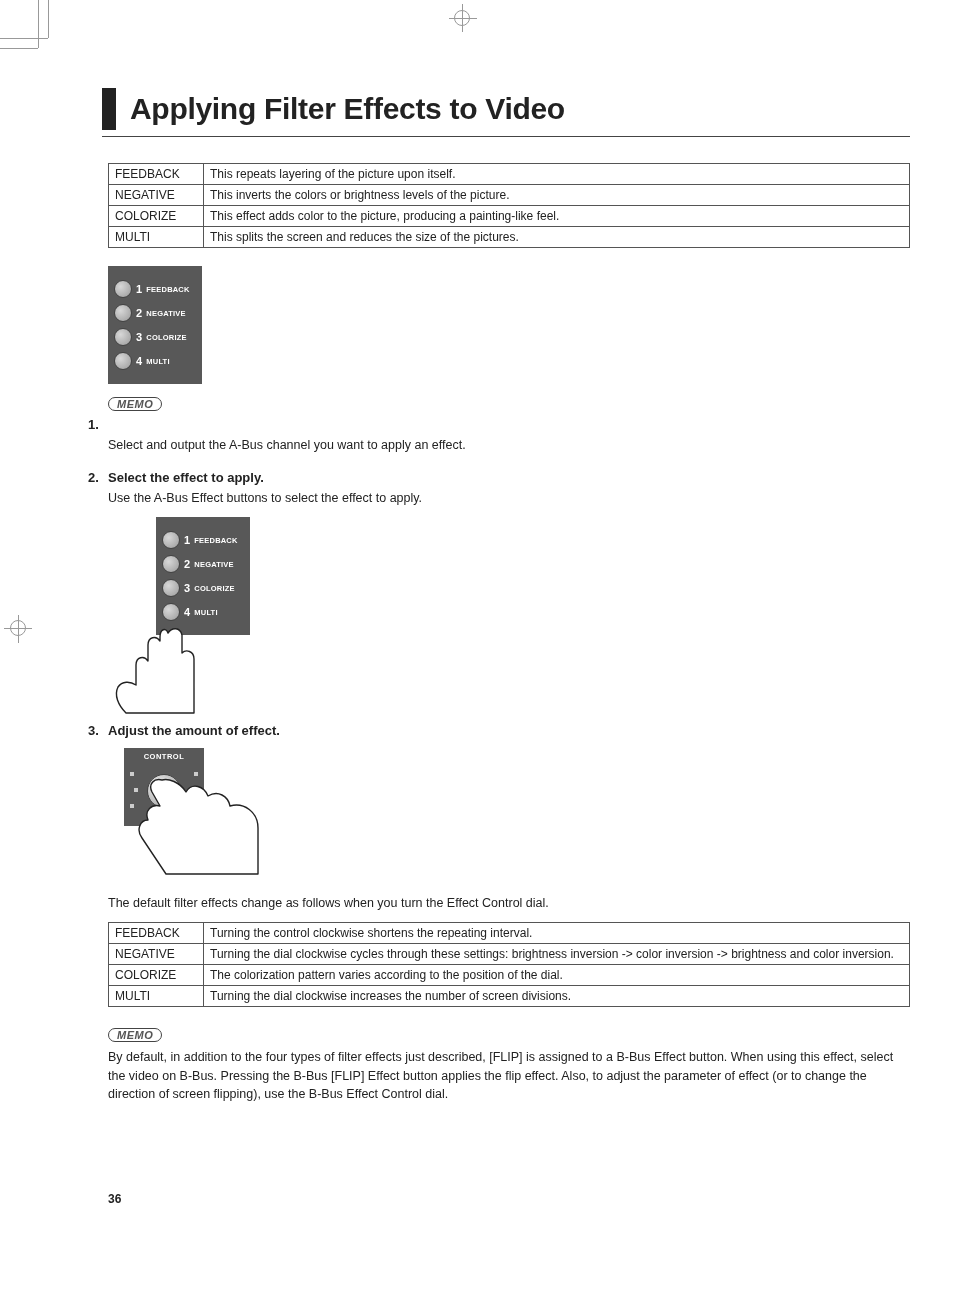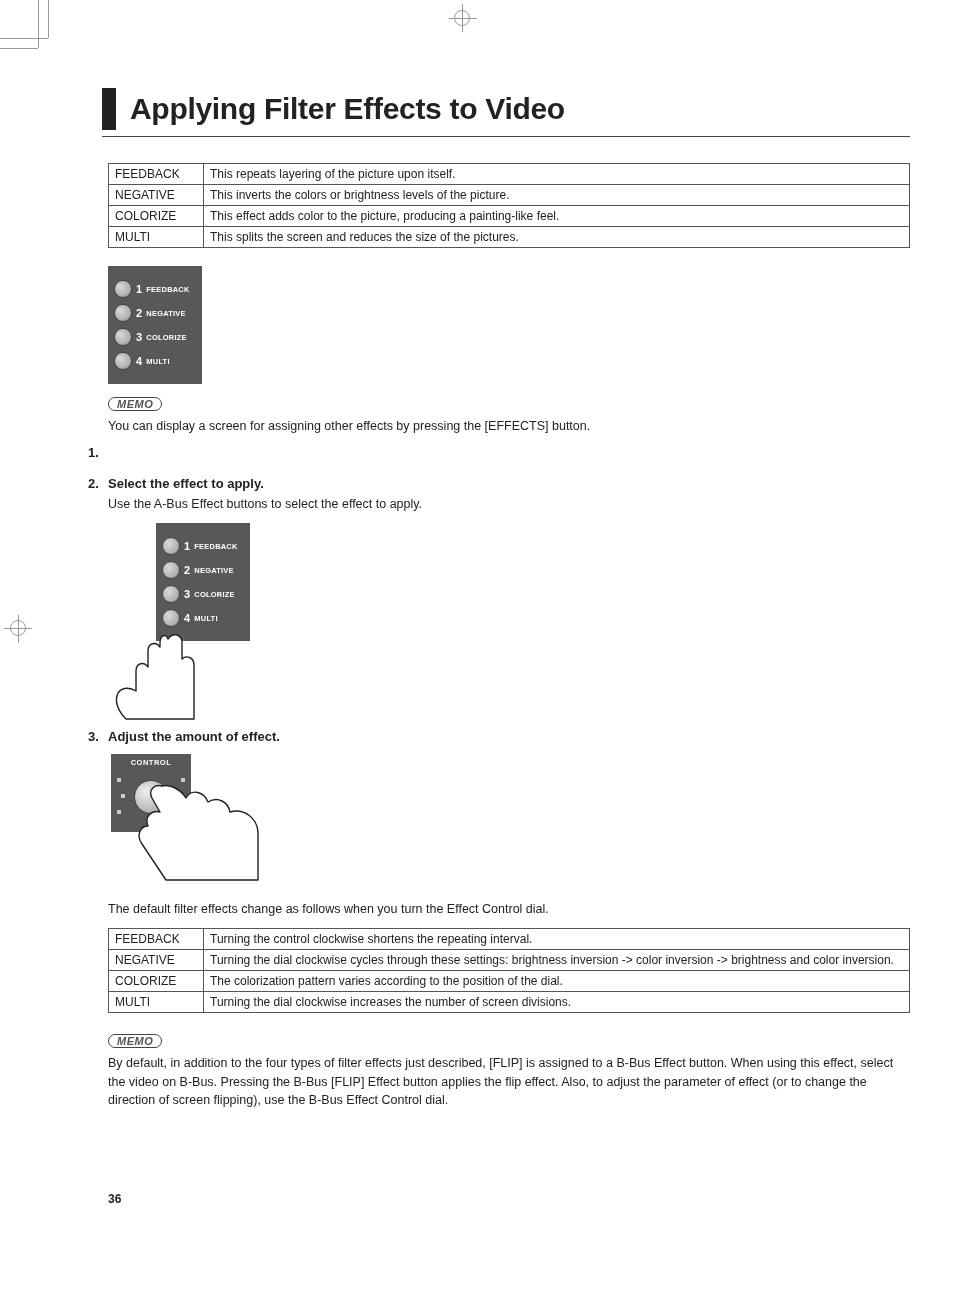--- a/index.html
+++ b/index.html
@@ -86,21 +86,21 @@
   .control-label { position: absolute; top: 4px; width:100%; text-align:center; color:#fff; font-size:7.5px; font-weight:700; letter-spacing:0.5px;}
   .dial {
     width: 34px; height: 34px; border-radius: 50%;
     background: radial-gradient(circle at 35% 35%, #eee, #999);
     border: 1px solid #444;
     margin-top: 8px;
     position: relative;
   }
   .tick { position: absolute; width:4px; height:4px; background:#ccc; }
   .illus-control { position: relative; width: 180px; height: 130px; }
-  .illus-control .control-box { position: absolute; left: 3px; top: 0; }
+  .illus-control .control-box { position: absolute; left: 16px; top: 0; }
   .hand2 { position: absolute; left: 24px; top: 20px; width: 130px; height: 110px; }
 
   .page-num { position: absolute; left: 108px; bottom: 100px; font-size: 12px; font-weight: 700; }
 
   svg.hand-svg path { fill: #fff; stroke: #222; stroke-width: 1.4; stroke-linejoin: round; }
 </style>
 </head>
 <body>
 
 <div class="crop-mark">
@@ -167,27 +167,27 @@
       <span class="lbl">COLORIZE</span>
     </div>
     <div class="panel-row">
       <span class="panel-btn"></span>
       <span class="num">4</span>
       <span class="lbl">MULTI</span>
     </div>
   </div>
 
   <div class="memo-badge">MEMO</div>
-  <p class="body-text">You can display a screen for assigning other effects by pressing the [EFFECTS] button.</p>
 
   <ol class="steps" style="margin-left:-20px;">
     <li>
       <div class="step-head">
         <span class="step-num">1.</span>
       </div>
+      <div class="step-body">Select and output the A-Bus channel you want to apply an effect.</div>
     </li>
 
     <li>
       <div class="step-head">
         <span class="step-num">2.</span>
         <span class="step-title">Select the effect to apply.</span>
       </div>
       <div class="step-body">Use the A-Bus Effect buttons to select the effect to apply.</div>
       <div class="step-illus">
         <div class="illus-press">

